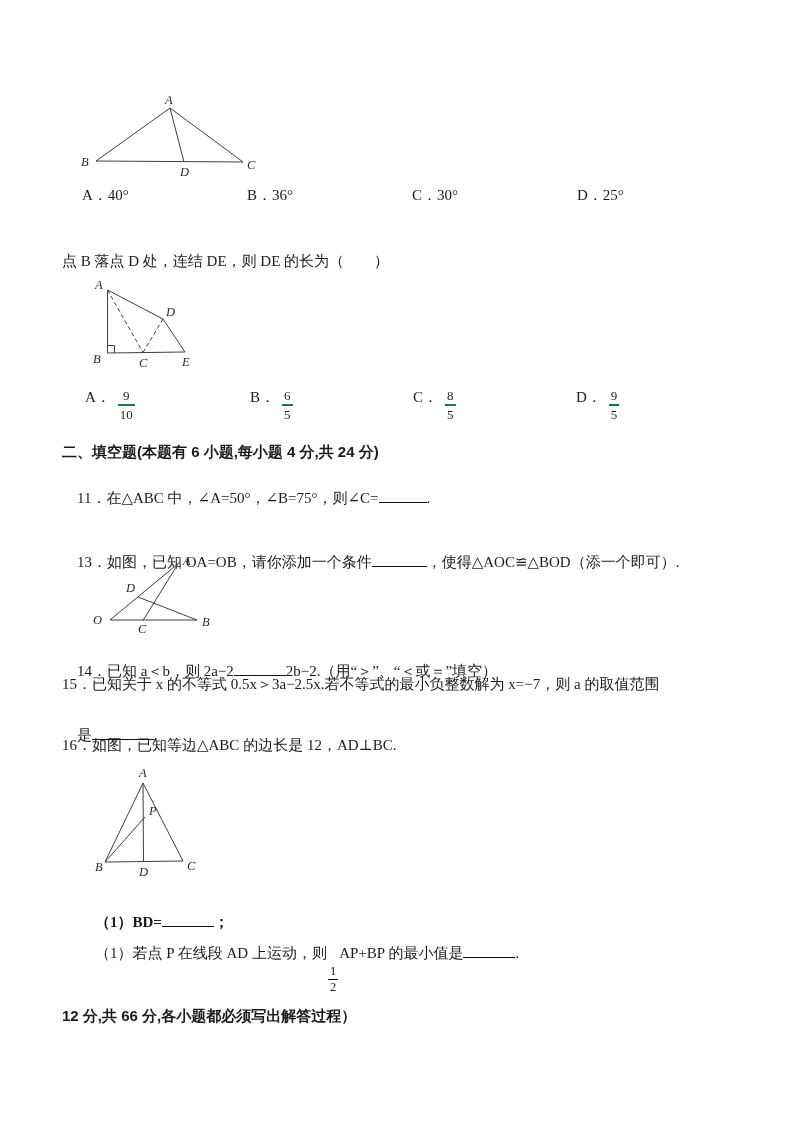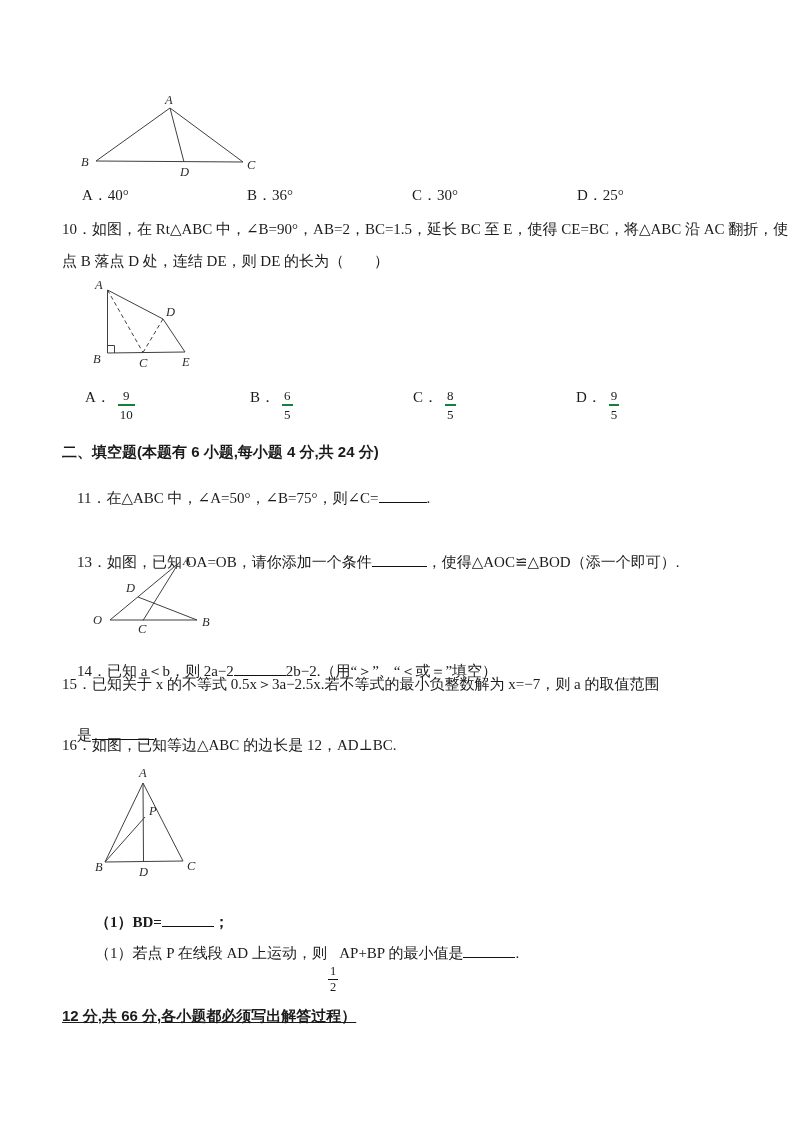--- a/index.html
+++ b/index.html
@@ -44,21 +44,20 @@
     <text x="1" y="74">B</text>
     <text x="167" y="77">C</text>
     <text x="100" y="84">D</text>
   </svg>
 
   <span class="opt" style="left:82px;  top:186px;">A．40°</span>
   <span class="opt" style="left:247px; top:186px;">B．36°</span>
   <span class="opt" style="left:412px; top:186px;">C．30°</span>
   <span class="opt" style="left:577px; top:186px;">D．25°</span>
 
-  <div class="line" style="left:62px; top:221px;">10．如图，在 Rt△ABC 中，∠B=90°，AB=2，BC=1.5，延长 BC 至 E，使得 CE=BC，将△ABC 沿 AC 翻折，使</div>
   <div class="line" style="left:62px; top:253px;">点 B 落点 D 处，连结 DE，则 DE 的长为（　　）</div>
 
   <svg class="fig" style="left:90px; top:277px;" width="120" height="97" viewBox="0 0 120 97">
     <line x1="17.5" y1="13" x2="17.5" y2="76"></line>
     <line x1="17.5" y1="76" x2="95" y2="75"></line>
     <line x1="17.5" y1="13" x2="73" y2="42"></line>
     <line x1="73" y1="42" x2="95" y2="75"></line>
     <line class="dash" x1="17.5" y1="13" x2="53" y2="75.5"></line>
     <line class="dash" x1="53" y1="75.5" x2="73" y2="42"></line>
     <polyline points="17.5,68.5 24.5,68.5 24.5,76"></polyline>
@@ -145,15 +144,15 @@
     <text x="54" y="52">P</text>
   </svg>
 
   <div class="line" style="left:80px; top:895px;font-weight:bold;">
     <span>（1）BD=</span><span class="u w52"></span><span>；</span>
   </div>
   <div class="line" style="left:80px; top:926px;">
     <span>（1）若点 P 在线段 AD 上运动，则</span><span class="inlfrac"><span class="num">1</span><span class="den">2</span></span><span>AP+BP 的最小值是</span><span class="u w52"></span><span>.</span>
   </div>
 
-  <div class="line hdr" style="left:62px; top:1007px;text-decoration:underline;">12 分,共 66 分,各小题都必须写出解答过程）</div>
+  <div class="line hdr" style="left:62px; top:1007px;">12 分,共 66 分,各小题都必须写出解答过程）</div>
 
 </div>
 
 </body></html>

